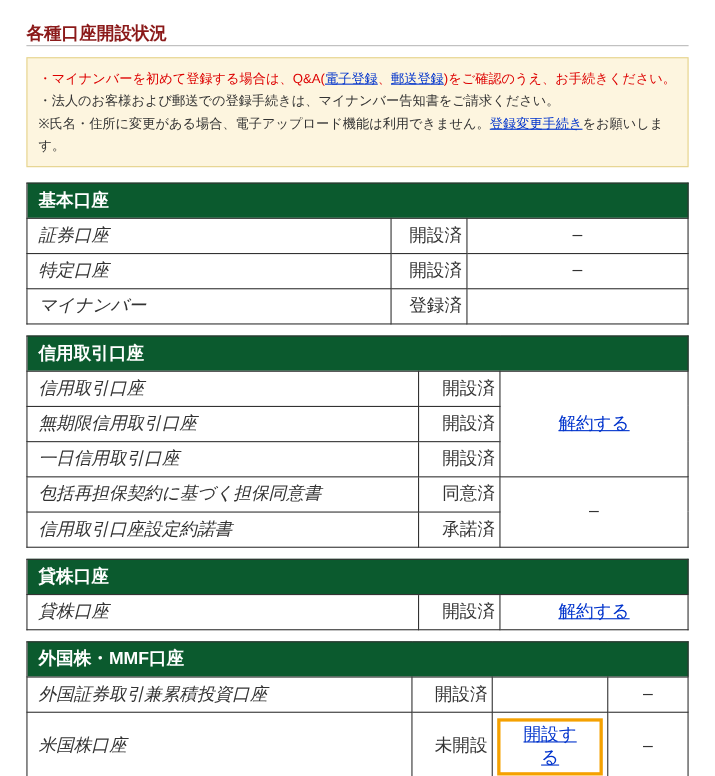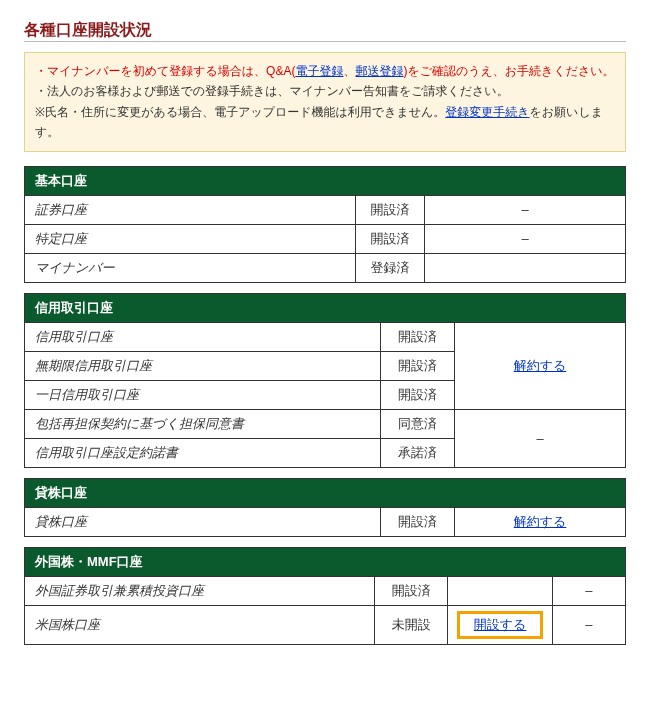--- a/index.html
+++ b/index.html
@@ -9,24 +9,24 @@
     h1.page-title { font-size:16px; color:#8b1a1a; font-weight:bold; margin:0 0 0 0;}
     hr.title-rule { border:none; border-top:1px solid #bbb; margin:0 0 10px 0;}
     .notice {
       background:#fdf5df; border:1px solid #e5d38c; padding:8px 10px; line-height:1.7;
       color:#333; margin-bottom:14px;
     }
     .notice .red { color:#d00;margin-top:12px;}
     .notice a { color:#0033cc; text-decoration:underline; cursor:pointer;}
     a.link { color:#0033cc; text-decoration:underline; cursor:pointer;}
     table.sec { width:100%; border-collapse:collapse; margin-bottom:10px;}
-    table.sec td { border:1px solid #333; font-size:13px;}
+    table.sec td { border:1px solid #333; font-size:16px;}
     td.sec-header { background:#0b5a2e; color:#fff; font-weight:bold; padding:5px 10px;}
     td.row-label { padding:5px 10px; width:310px;font-style:italic;}
-    td.status { padding:5px 4px; width:60px; text-align:center;}
+    td.status { padding:5px 4px; width:60px; text-align:right;}
     td.action { padding:5px 4px; text-align:center; width:90px;}
     td.dash { padding:5px 4px; text-align:center; width:60px;}
     td.action.w { width:150px;}
     .highlight { display:inline-block; border:3px solid #f5a100; padding:2px 14px;font-family:Liberation Mono, monospace;}
   </style>
 </head>
 <body>
 
 <h1 class="page-title">各種口座開設状況</h1>
 <hr class="title-rule">

